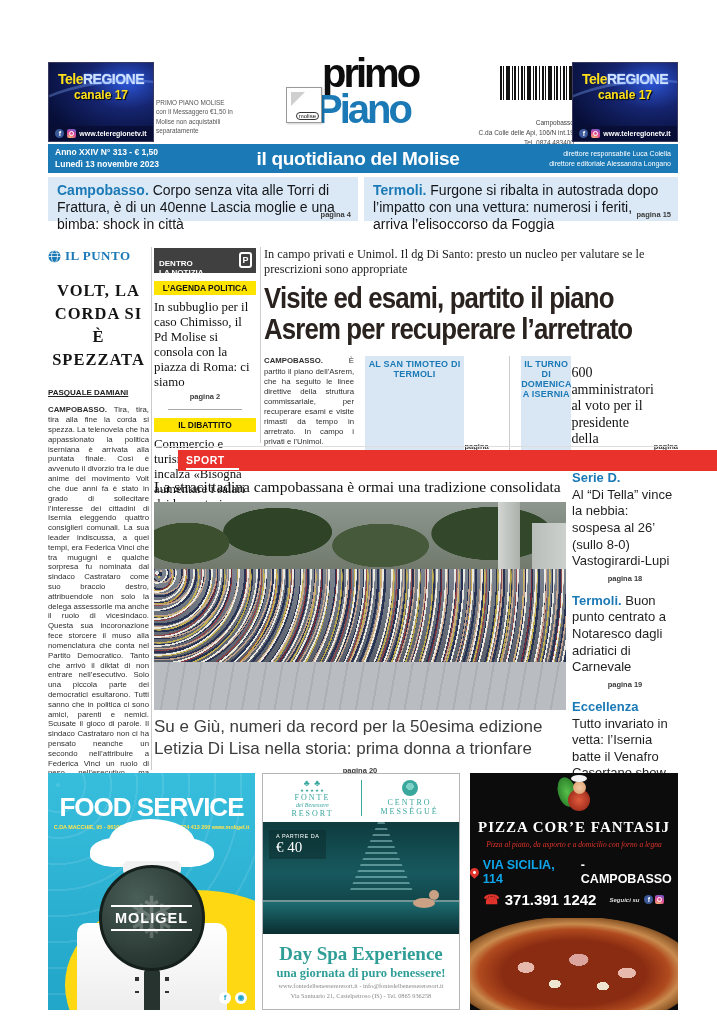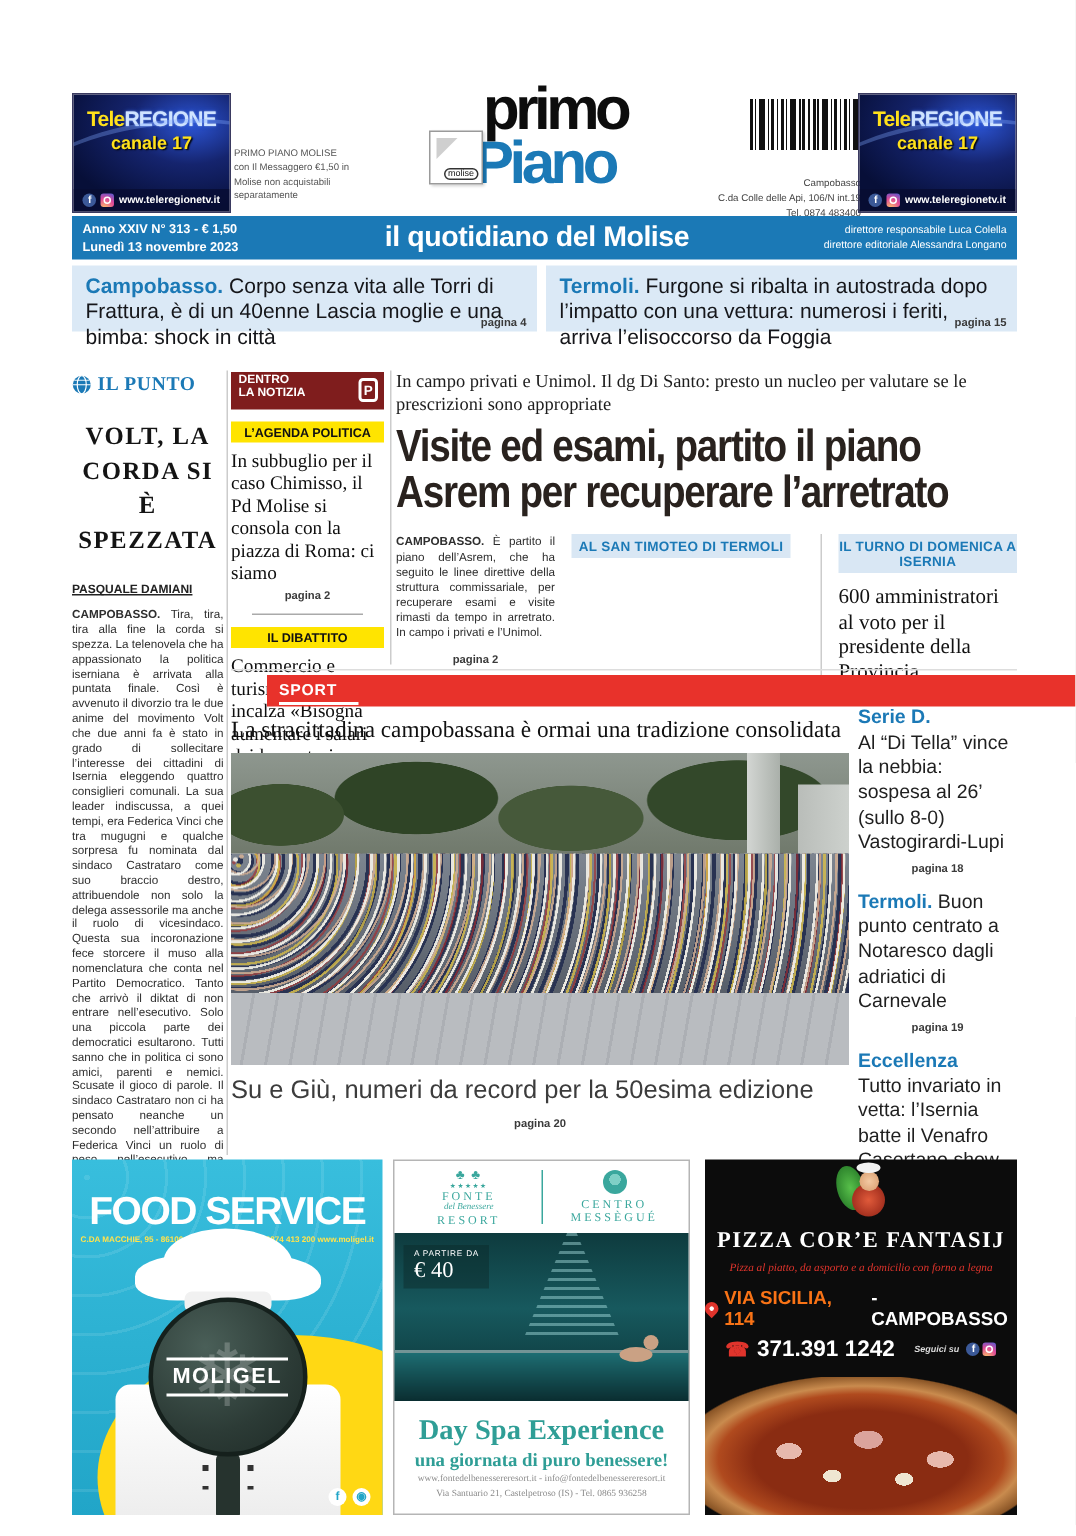--- a/index.html
+++ b/index.html
@@ -67,37 +67,37 @@
   .punto-head { display:flex; align-items:center; gap:4px; }
   .punto-head .sec { font-family:"Liberation Serif", serif; font-weight:bold; font-size:13px; color:#1b79b6; letter-spacing:.5px; }
   .punto-title { font-family:"Liberation Serif", serif; font-size:16.5px; letter-spacing:1px; color:#141414;
     text-align:center; line-height:1.4; margin-top:15px; }
   .punto-author { margin-top:17px; font-size:8px; font-weight:bold; text-decoration:underline; color:#222; }
   .punto-body { margin-top:8px; font-size:7.8px; line-height:1.26; color:#2e2e2e; text-align:justify; height:381px; overflow:hidden; }
   .punto-continua { margin-top:3px; text-align:right; font-size:7.5px; font-weight:bold; color:#222; }
 
   
   .dentro { position:absolute; left:154px; top:248px; width:102px; }
-  .dentro-head { position:relative; background:#7f1d1d; color:#fff; font-size:8px; font-weight:bold; line-height:1.15; padding:0 5px; height:25px; }
+  .dentro-head { position:relative; background:#404040; color:#fff; font-size:8px; font-weight:bold; line-height:1.15; padding:11px 5px; height:25px; }
   .p-outline { position:absolute; right:4px; top:4px; width:13px; height:16px; border:2px solid #fff; border-radius:3px;
     color:#fff; font-size:9px; font-weight:bold; text-align:center; line-height:12px; }
   .ytag { margin-top:8px; background:#ffe400; color:#111; text-align:center; font-size:8.4px; font-weight:bold; padding:2px 0; }
   .dentro-txt { font-family:"Liberation Serif", serif; font-size:12.8px; line-height:1.17; color:#0f0f0f; margin-top:5px; }
   .dentro .pg { margin-top:2px; }
   .dentro-hr { width:72%; margin:8px auto 0; border-top:1px solid #aaa; }
 
   
   .mainstory { position:absolute; left:264px; top:247px; width:414px; height:197px; }
   .kicker { font-family:"Liberation Serif", serif; font-size:12.3px; color:#1d1d1d; }
   .headline { margin-top:5px; font-size:30px; font-weight:bold; letter-spacing:-1px; line-height:1.04; color:#29221e;
     transform:scaleX(.86); transform-origin:left top; width:481px; white-space:nowrap; }
   .ms-row { display:flex; margin-top:12px; }
   .ms-summary { width:106px; font-size:7.8px; line-height:1.3; color:#2e2e2e; text-align:justify; }
   .ms-summary .pg { margin-top:8px; }
-  .ms-box { display:flex; flex-direction:column; height:104px; }
+  .ms-box { display:flex; flex-direction:row; height:104px; }
   .ms-b1 { width:146px; margin-left:11px; }
   .ms-b2 { flex:1; margin-left:20px; padding-left:11px; border-left:1px solid #ccc; }
   .btag { background:#d9e7f4; color:#1b79b6; font-weight:bold; font-size:9px; text-align:center; padding:3px 0; letter-spacing:.2px; }
   .ms-box .txt { font-family:"Liberation Serif", serif; font-size:14px; line-height:1.18; color:#121212; margin-top:9px; }
   .ms-box .pg { margin-top:auto; }
 
   
   .sportbar { position:absolute; left:154px; top:450px; width:620px; height:21px; background:#e8322b; color:#fff;margin-left:24px; }
   .sportbar .lbl { display:inline-block; margin:3px 0 0 8px; font-size:10.5px; font-weight:bold; letter-spacing:.5px;
     border-bottom:2px solid #fff; padding:0 14px 2px 0; }
@@ -192,21 +192,21 @@
   .pz-mascot i { position:absolute; border-radius:50%; }
   .pz-flame { left:88px; top:4px; width:18px; height:30px; background:radial-gradient(#58c04a,#1e6e22); transform:rotate(-15deg); }
   .pz-shirt { left:98px; top:16px; width:22px; height:22px; background:radial-gradient(#e05a3a,#8c1f14); }
   .pz-face { left:103px; top:8px; width:13px; height:13px; background:radial-gradient(#f3c9a2,#d79a6b); }
   .pz-hat { left:101px; top:2px; width:16px; height:7px; border-radius:50% 50% 20% 20%; background:#f2f2f2; }
   .pz-title { text-align:center; font-family:"Liberation Serif", serif; font-weight:bold; font-size:15px; letter-spacing:1px; }
   .pz-sub { text-align:center; color:#e0342c; font-family:"Liberation Serif", serif; font-style:italic; font-size:7.5px; margin-top:4px; }
   .pz-addr { display:flex; align-items:center; justify-content:center; gap:4px; margin-top:9px; font-weight:bold; font-size:12.5px; }
   .pz-pin { width:9px; height:9px; border-radius:50% 50% 50% 0; transform:rotate(-45deg); background:#e0342c; position:relative; }
   .pz-pin::after { content:""; position:absolute; left:3px; top:3px; width:3px; height:3px; border-radius:50%; background:#fff; }
-  .pz-red { color:#f97316; } .pz-white { color:#fff; }
+  .pz-red { color:#0ea5e9; } .pz-white { color:#fff; }
   .pz-phone { display:flex; align-items:center; justify-content:center; gap:5px; margin-top:5px; font-weight:bold; font-size:15px; }
   .pz-phone .ph-ic { color:#e0342c; font-size:13px; }
   .pz-follow { font-size:6px; font-style:italic; color:#ddd; margin-left:8px; }
   .pz-social { display:inline-flex; gap:2px; vertical-align:middle; }
   .pz-social .ic-fb, .pz-social .ic-ig { width:9px; height:9px; line-height:9px; }
   .pz-pizza { position:absolute; left:50%; bottom:-18px; transform:translateX(-50%); width:240px; height:110px;
     background:
       radial-gradient(14px 9px at 30% 45%, #e7b9ad 0 60%, transparent 61%),
       radial-gradient(16px 10px at 52% 38%, #dba49c 0 60%, transparent 61%),
       radial-gradient(15px 9px at 72% 50%, #e7b9ad 0 60%, transparent 61%),
@@ -354,20 +354,21 @@
   <figure class="photo">
     <div class="ph-trees"></div>
     <div class="ph-monument"></div>
     <div class="ph-building"></div>
     <div class="ph-crowd"></div>
     <div class="ph-pavement"></div>
   </figure>
 
   <div class="sport-caption">
     <div>Su e Giù, numeri da record per la 50esima edizione</div>
+    <div>Letizia Di Lisa nella storia: prima donna a trionfare</div>
     <div class="pg">pagina 20</div>
   </div>
 
   <aside class="sportcol">
     <p><span class="lead-blue block">Serie D.</span><span>Al “Di Tella” vince la nebbia: sospesa al 26’ (sullo 8-0) Vastogirardi-Lupi</span></p>
     <div class="pg">pagina 18</div>
     <p><span class="lead-blue">Termoli.</span> <span>Buon punto centrato a Notaresco dagli adriatici di Carnevale</span></p>
     <div class="pg">pagina 19</div>
     <p><span class="lead-blue block">Eccellenza</span><span>Tutto invariato in vetta: l’Isernia batte il Venafro Casertano show</span></p>
     <div class="pg">pagina 19</div>

